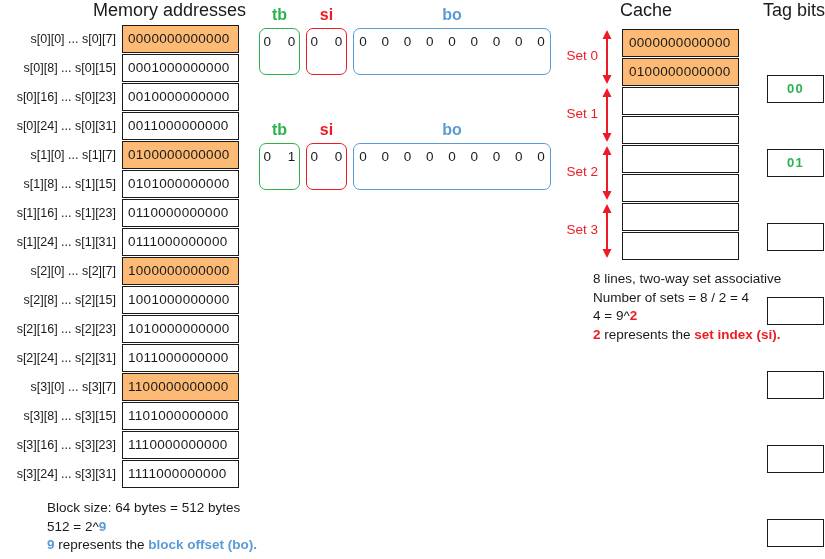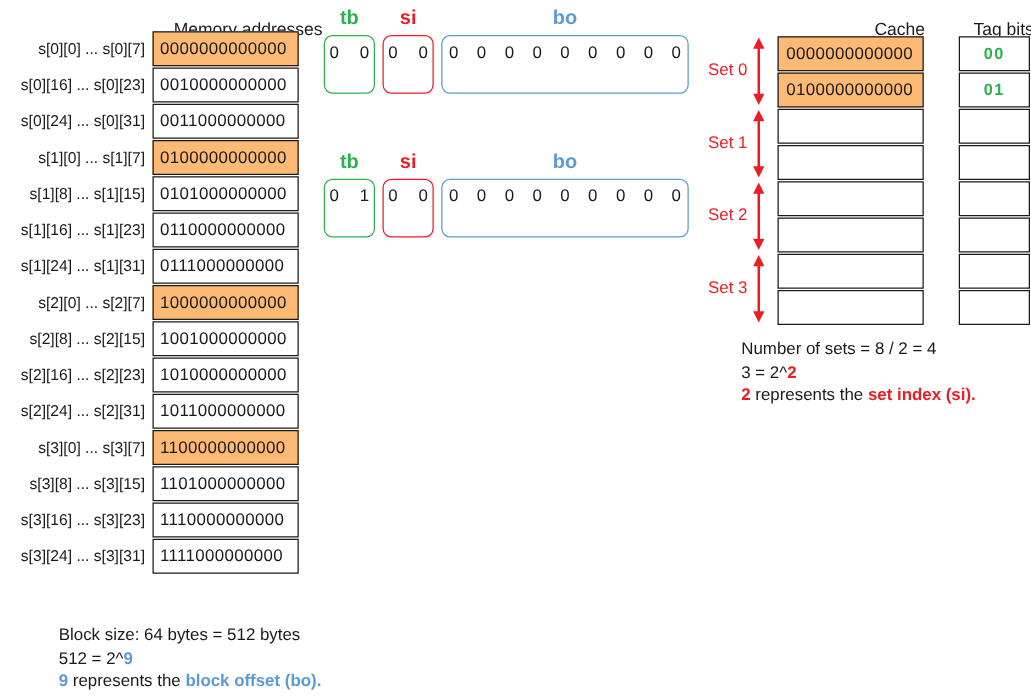--- a/index.html
+++ b/index.html
@@ -1,41 +1,41 @@
 <!DOCTYPE html>
 <html><head>
 <meta charset="utf-8">
 <style>
   html,body{margin:0;padding:0;background:#fff;}
   .canvas{
     position:relative;width:825px;height:559px;background:#ffffff;
     font-family:"Liberation Sans",sans-serif;color:#1a1a1a;overflow:hidden;
   }
-  .title{position:absolute;top:15px;font-size:14px;text-align:right;white-space:nowrap;}
+  .title{position:absolute;top:0;font-size:18px;text-align:left;white-space:nowrap;}
   .title-mem{left:93px;width:165px;}
   .title-cache{left:620px;width:120px;}
   .title-tag{left:763px;width:64px;}
 
   
   .mem{position:absolute;left:6px;top:25px;}
   .mem-row{display:flex;height:29px;align-items:flex-start;}
   .mem-label{width:110px;text-align:right;font-size:12.5px;line-height:28px;padding-right:6px;white-space:nowrap;}
   .cell{
     box-sizing:border-box;border:1.6px solid #1a1a1a;background:#fff;height:28px;
     font-size:13.5px;letter-spacing:.3px;line-height:25px;white-space:nowrap;
   }
   .mem-cell{width:117px;padding-left:5px;}
   .shaded{background:#fdba74;}
 
   
   .cache{position:absolute;left:622px;top:29px;}
   .cache-cell{width:117px;padding-left:6px;margin-bottom:1px;}
   .tag{position:absolute;left:767px;top:29px;}
   .tag-cell{width:57px;margin-bottom:1px;text-align:center;padding-left:0;
-    font-weight:bold;font-size:13px;letter-spacing:1.2px;color:#2bb24c;}
+    font-weight:bold;font-size:13px;letter-spacing:1.2px;color:#2bb24c;margin-top:46px;}
 
   
   .set-label{position:absolute;left:552px;width:46px;text-align:right;color:#ed1c24;font-size:13.5px;white-space:nowrap;}
   .set-arrow{position:absolute;left:601px;width:12px;height:54px;}
 
   
   .bg-label{position:absolute;font-size:16px;font-weight:bold;text-align:center;white-space:nowrap;}
   .c-green{color:#2bb24c;} .c-red{color:#ed1c24;} .c-blue{color:#5b9bd5;}
   .bg-box{
     position:absolute;box-sizing:border-box;height:47px;border-radius:7px;background:#fff;
@@ -61,20 +61,24 @@
   <div class="title title-mem">Memory addresses</div>
   <div class="title title-cache">Cache</div>
   <div class="title title-tag">Tag bits</div>
 
   <div class="mem">
       <div class="mem-row">
         <span class="mem-label">s[0][0] ... s[0][7]</span>
         <div class="cell mem-cell shaded">0000000000000</div>
       </div>
       <div class="mem-row">
+        <span class="mem-label">s[0][8] ... s[0][15]</span>
+        <div class="cell mem-cell">0001000000000</div>
+      </div>
+      <div class="mem-row">
         <span class="mem-label">s[0][16] ... s[0][23]</span>
         <div class="cell mem-cell">0010000000000</div>
       </div>
       <div class="mem-row">
         <span class="mem-label">s[0][24] ... s[0][31]</span>
         <div class="cell mem-cell">0011000000000</div>
       </div>
       <div class="mem-row">
         <span class="mem-label">s[1][0] ... s[1][7]</span>
         <div class="cell mem-cell shaded">0100000000000</div>
@@ -182,22 +186,23 @@
       <div class="cell tag-cell">01</div>
       <div class="cell tag-cell"></div>
       <div class="cell tag-cell"></div>
       <div class="cell tag-cell"></div>
       <div class="cell tag-cell"></div>
       <div class="cell tag-cell"></div>
       <div class="cell tag-cell"></div>
     </div>
 
   <div class="notes notes-right">
+    <div>8 lines, two-way set associative</div>
     <div>Number of sets = 8 / 2 = 4</div>
-    <div><span>3 = 2^</span><span class="hl-red">2</span></div>
+    <div><span>4 = 9^</span><span class="hl-red">2</span></div>
     <div><span class="hl-red">2</span><span> represents the </span><span class="hl-red">set index (si).</span></div>
   </div>
 
   <div class="notes notes-bottom">
     <div>Block size: 64 bytes = 512 bytes</div>
     <div><span>512 = 2^</span><span class="hl-blue">9</span></div>
     <div><span class="hl-blue">9</span><span> represents the </span><span class="hl-blue">block offset (bo).</span></div>
   </div>
 
 </div>

